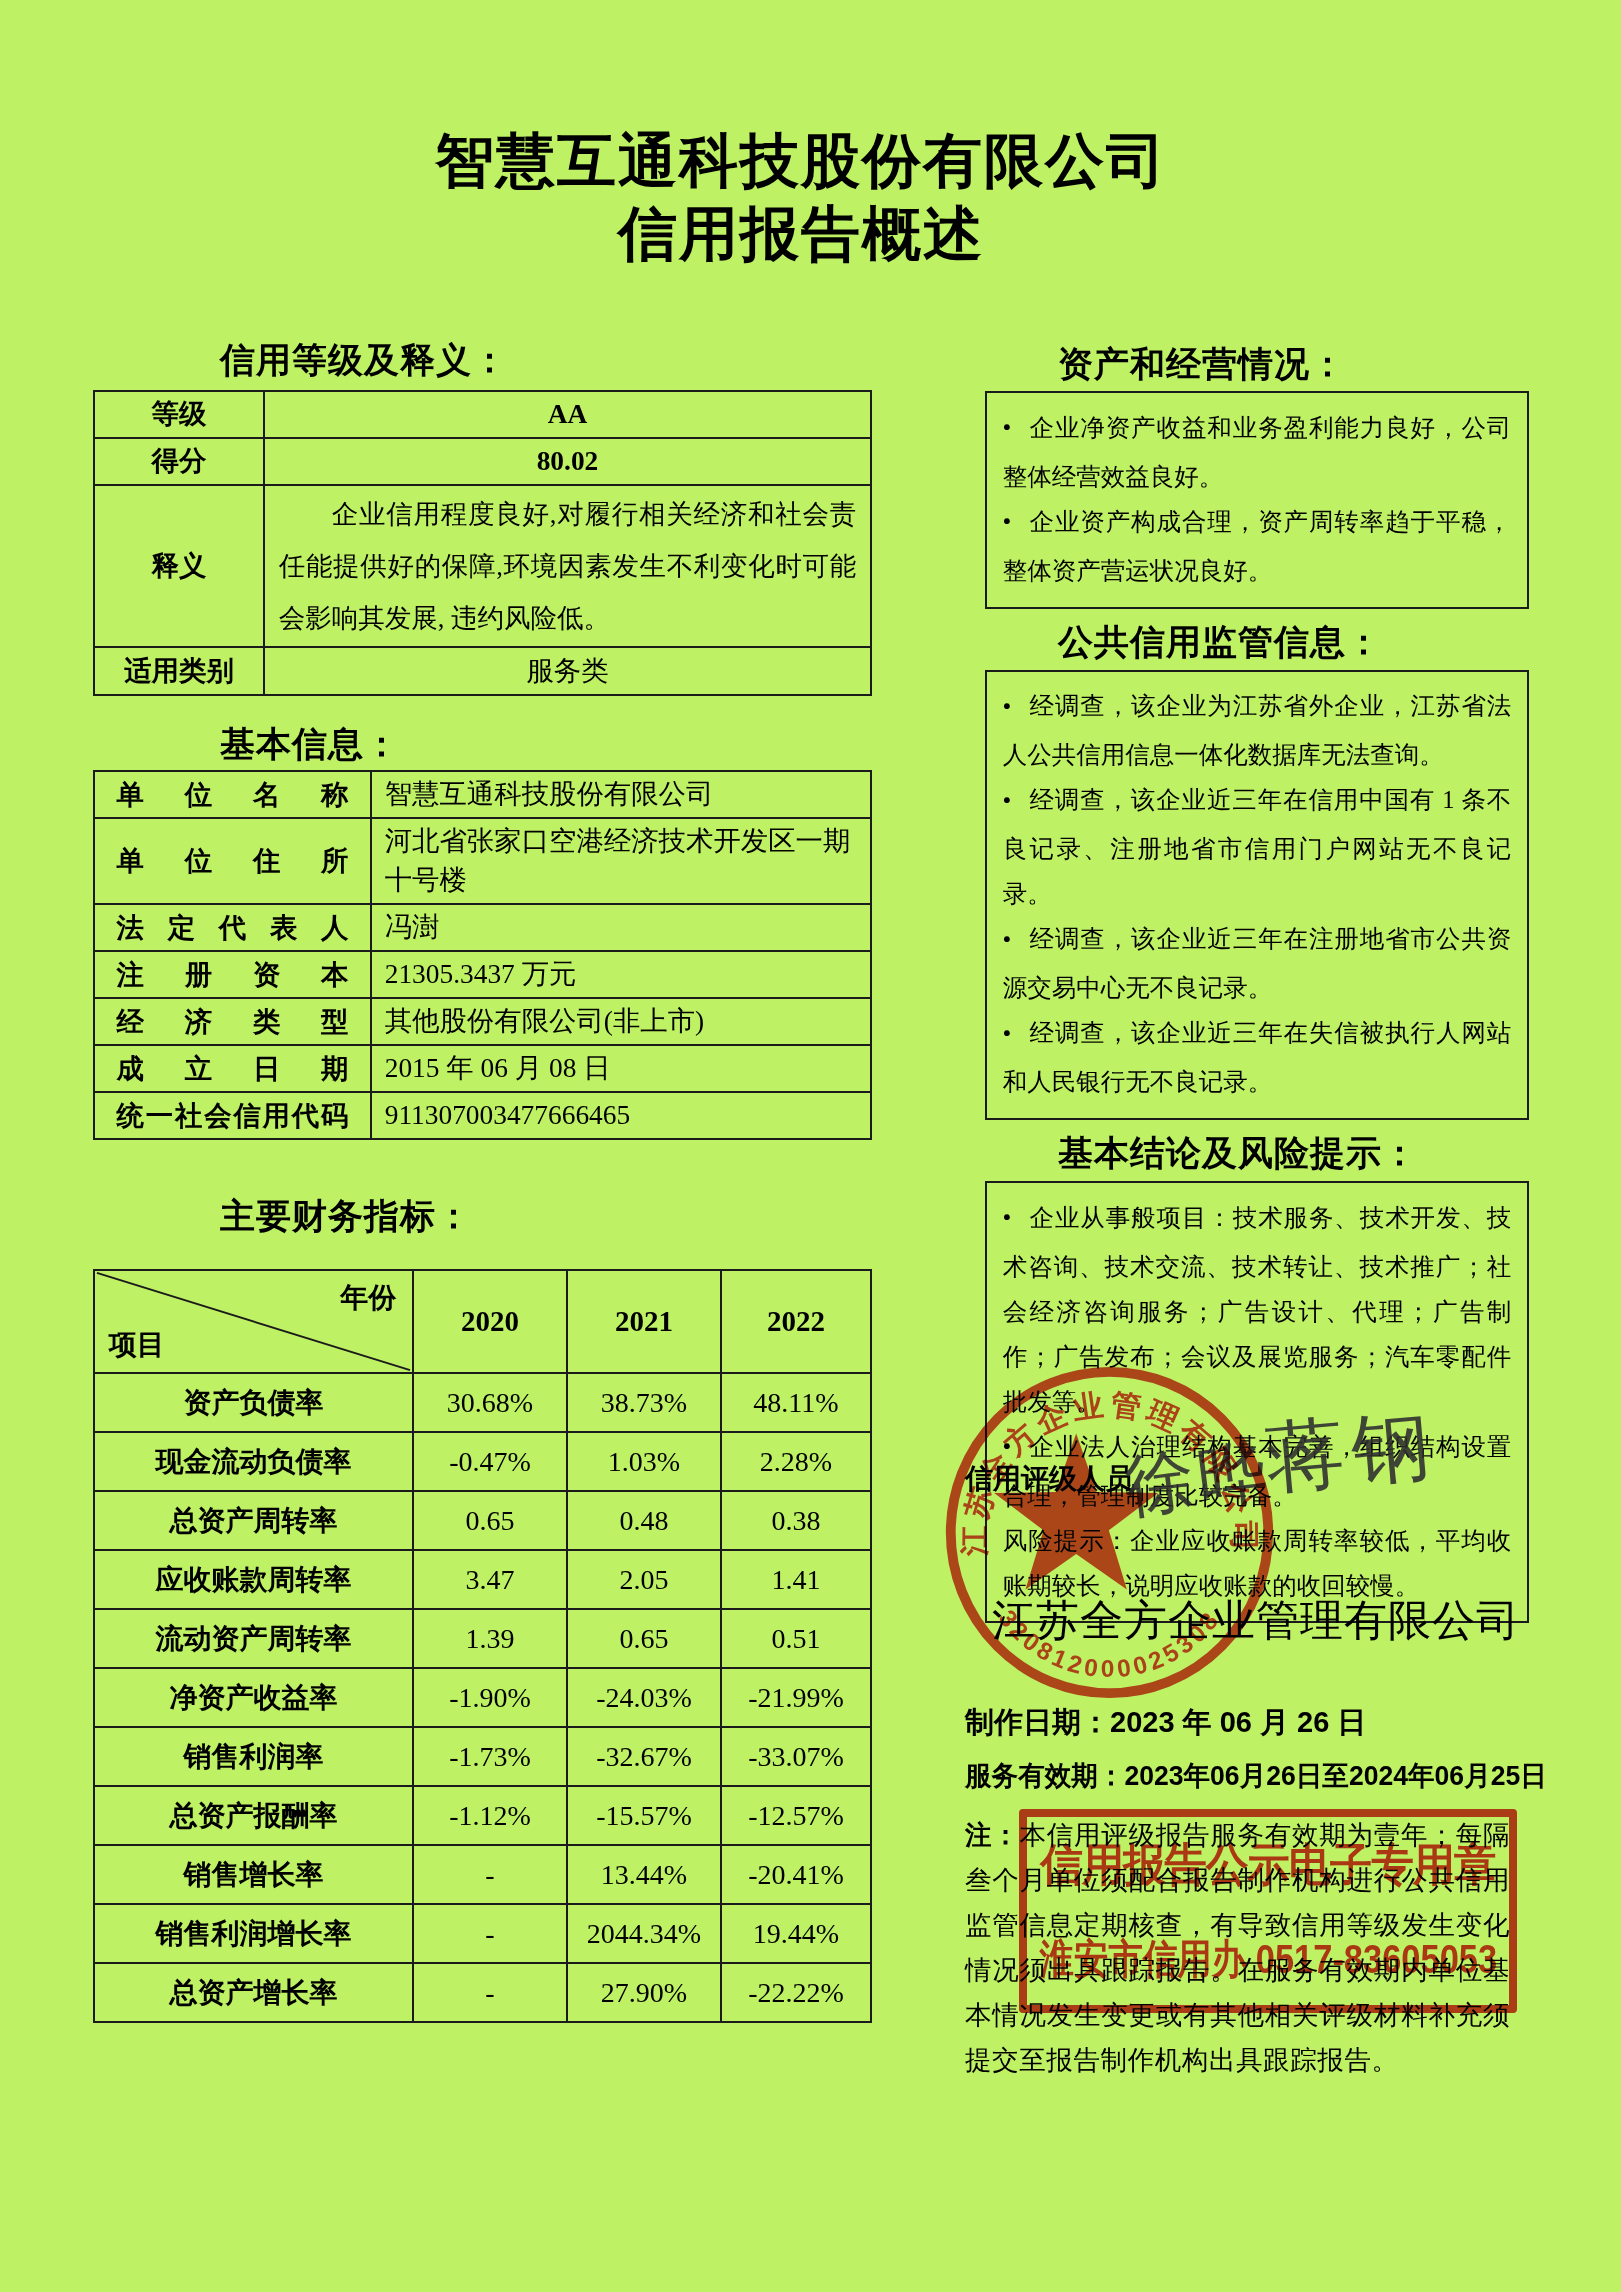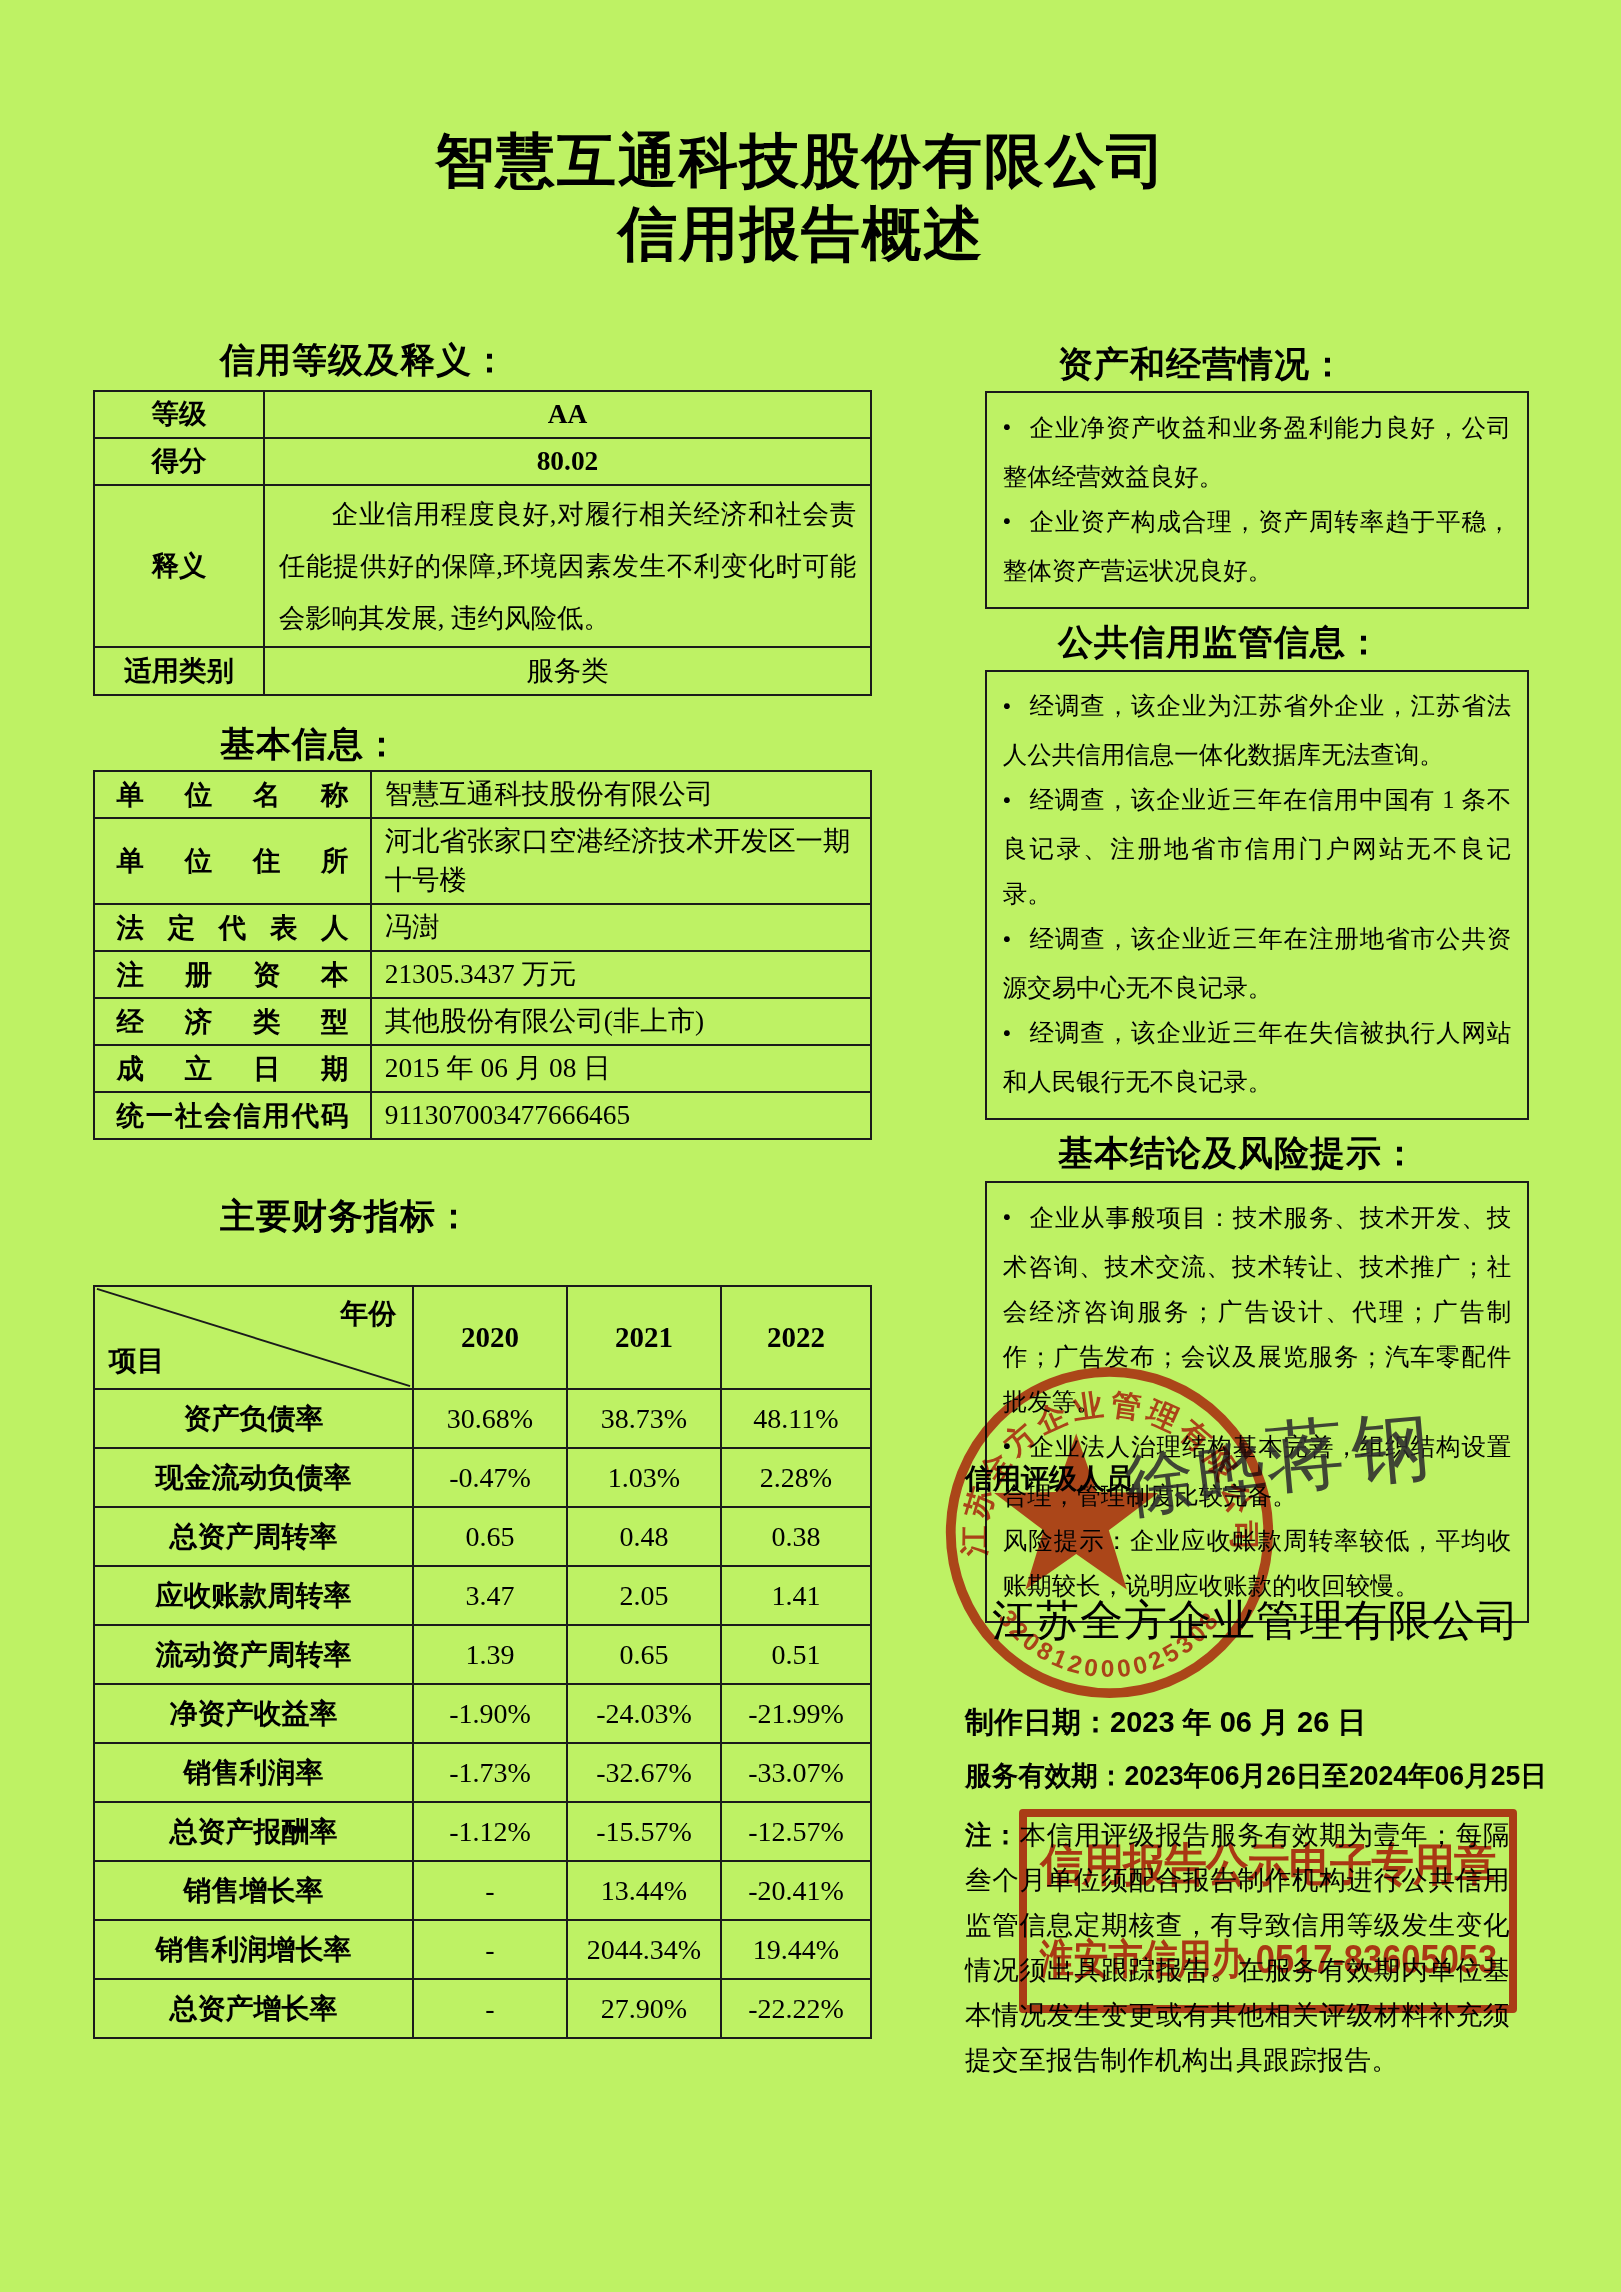--- a/index.html
+++ b/index.html
@@ -40,21 +40,21 @@
   .rating-table .bold-val { font-weight:bold; }
   .rating-table .desc {
     text-align:left; font-size:26.5px; line-height:52px; padding:2px 13.7px;
     text-indent:2em; text-align:justify;
   }
   .basic-table { margin-top:3.9px; }
   .basic-table tr { height:47px; }
   .basic-table tr.tall { height:86px; }
   .basic-table .lbl { text-align:justify; text-align-last:justify; padding:0 21.6px; }
   .basic-table .val { text-align:left; padding:2px 12.7px; line-height:39px; }
-  .fin-table { margin-top:47px; }
+  .fin-table { margin-top:31px; }
   .fin-table .head-row { height:103px; }
   .fin-table tr.data { height:59px; }
   .fin-table th {
     font-family:"Liberation Serif","DejaVu Serif",serif; font-weight:bold; font-size:29px;
   }
   .fin-table .fl {
     font-family:"Liberation Sans","DejaVu Sans",sans-serif; font-weight:bold;
     font-size:28px; text-align:center;
   }
   .fin-table .fv { font-size:28px; text-align:center; }

